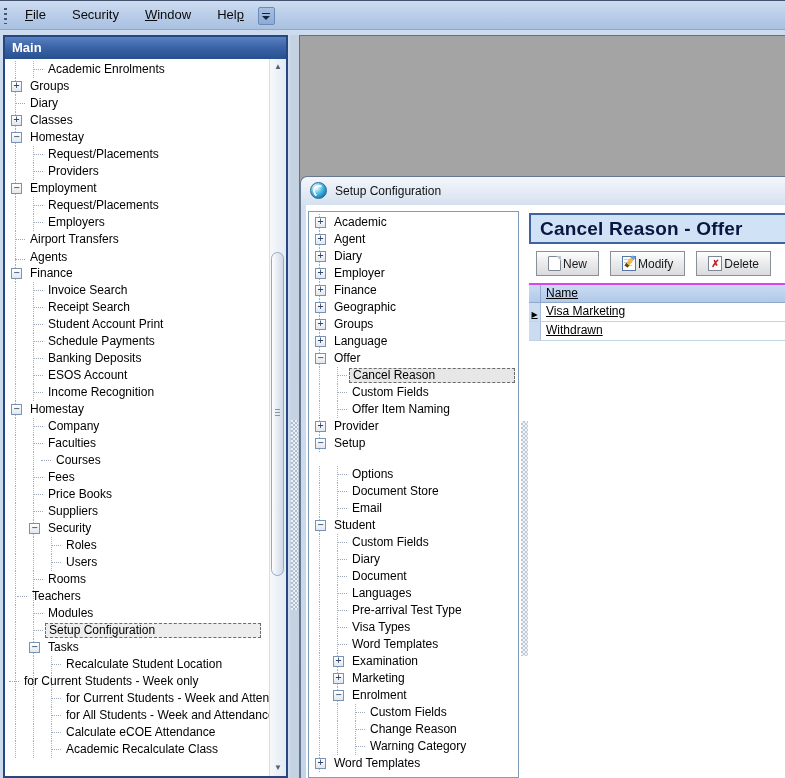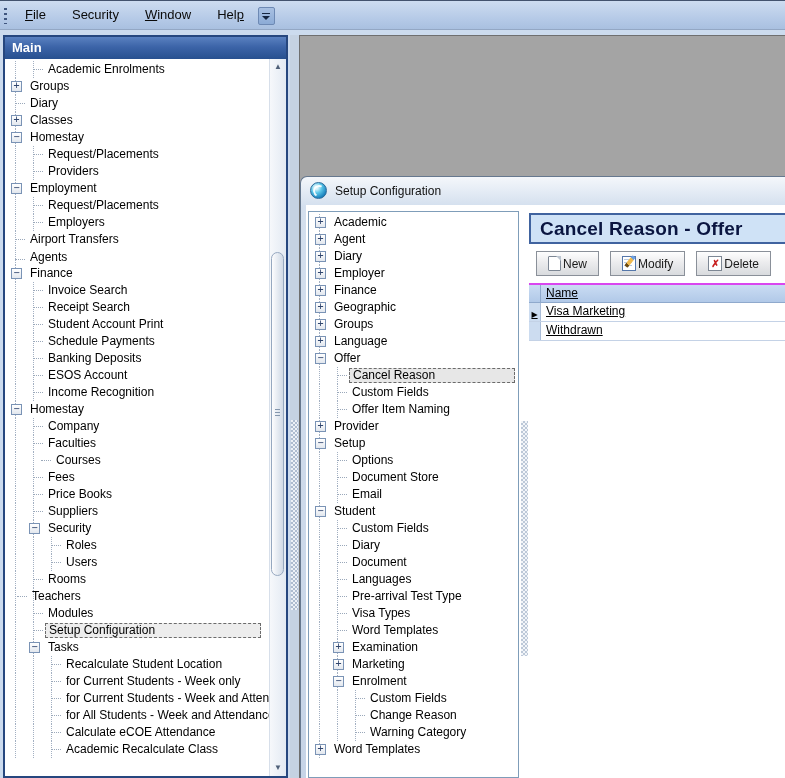--- a/index.html
+++ b/index.html
@@ -385,21 +385,21 @@
             <span class="glyph">−</span>
             <span class="tlabel">Tasks</span>
           </div>
           <div class="trow" style="padding-left: 42px;">
             <i class="guide" style="left: 10px;"></i>
             <i class="guide" style="left: 28px;"></i>
             <i class="guide" style="left: 46px;"></i>
             <span class="stub"></span>
             <span class="tlabel">Recalculate Student Location</span>
           </div>
-          <div class="trow" style="padding-left: 42px;">
+          <div class="trow" style="">
             <i class="guide" style="left: 10px;"></i>
             <i class="guide" style="left: 28px;"></i>
             <i class="guide" style="left: 46px;"></i>
             <span class="stub"></span>
             <span class="tlabel">for Current Students - Week only</span>
           </div>
           <div class="trow" style="padding-left: 42px;">
             <i class="guide" style="left: 10px;"></i>
             <i class="guide" style="left: 28px;"></i>
             <i class="guide" style="left: 46px;"></i>
@@ -517,21 +517,21 @@
           <div class="trow" style="padding-left: 6px;">
             <i class="guide" style="left: 10px;"></i>
             <span class="glyph">+</span>
             <span class="tlabel">Provider</span>
           </div>
           <div class="trow" style="padding-left: 6px;">
             <i class="guide" style="left: 10px;"></i>
             <span class="glyph">−</span>
             <span class="tlabel">Setup</span>
           </div>
-          <div class="trow" style="padding-left: 24px;">
+          <div class="trow" style="padding-left: 24px; margin-top: 14px;">
             <i class="guide" style="left: 10px;"></i>
             <i class="guide" style="left: 28px;"></i>
             <span class="stub"></span>
             <span class="tlabel">Options</span>
           </div>
           <div class="trow" style="padding-left: 24px;">
             <i class="guide" style="left: 10px;"></i>
             <i class="guide" style="left: 28px;"></i>
             <span class="stub"></span>
             <span class="tlabel">Document Store</span>

